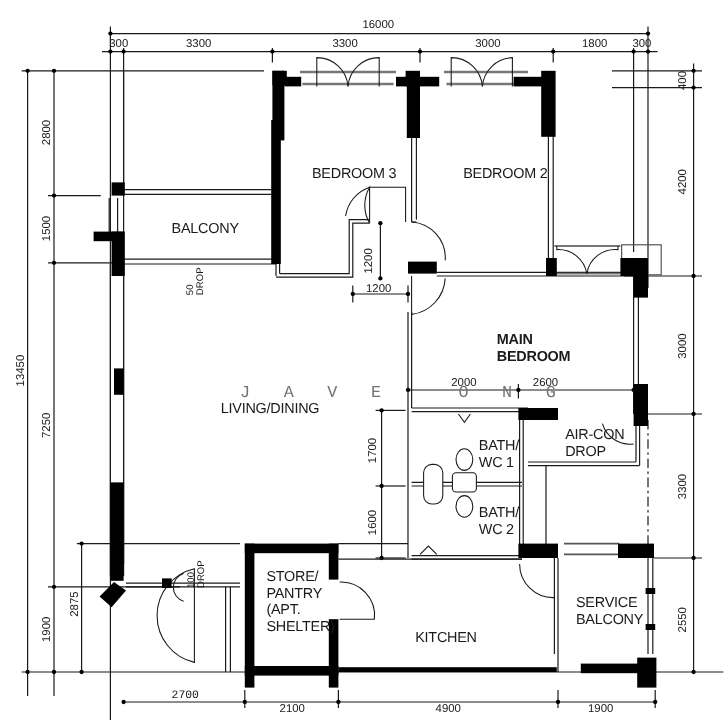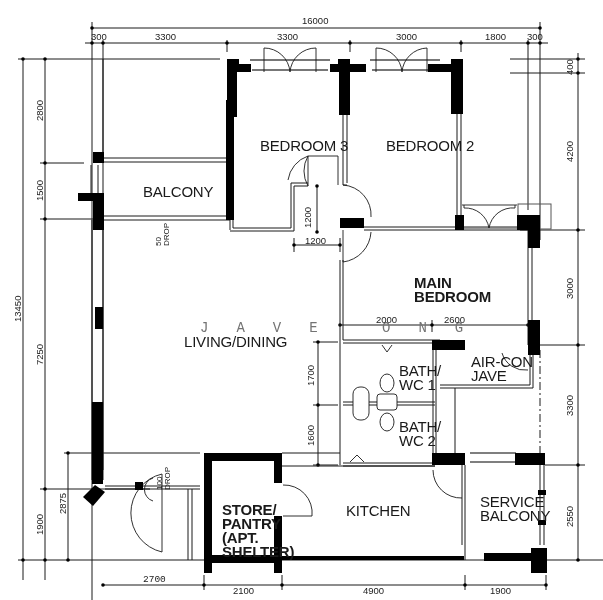--- a/index.html
+++ b/index.html
@@ -1,19 +1,19 @@
 <!DOCTYPE html>
 <html><head>
 <meta charset="utf-8">
 <style>
   html, body { margin: 0; padding: 0; background: #ffffff; }
   body { width: 603px; height: 600px; overflow: hidden; position: relative; font-family: "Liberation Sans", sans-serif; }
   #plan { position: absolute; left: 0; top: 0; width: 603px; height: 600px; }
   .lbl { position: absolute; font-family: "Liberation Sans", sans-serif; color: #1a1a1a; white-space: nowrap; line-height: 1; }
-  .room { font-size: 15px; letter-spacing: -0.2px; }
+  .room { font-size: 12px; letter-spacing: -0.2px; }
   .room.ml { white-space: pre-line; line-height: 14px; }
   .dim { font-size: 9.5px; color: #222; }
   .vdim { transform-origin: left top; transform: rotate(-90deg); }
   .small { font-size: 8px; }
   .watermark { position: absolute; font-size: 14px; color: #737373; letter-spacing: 28px; font-family: Liberation Mono, monospace; }
 </style>
 </head>
 <body>
 
 <svg id="plan" viewBox="0 0 603 600" xmlns="http://www.w3.org/2000/svg">
@@ -281,26 +281,26 @@
 <div class="lbl room" style="left:370px; top:138px;margin-left:16px;">BEDROOM 2</div>
 <div class="lbl room" style="left:143px; top:184px;">BALCONY</div>
 <div class="lbl room ml" style="left:414px; top:276px;font-weight:bold;">MAIN
 BEDROOM</div>
 <div class="lbl room" style="left:184px; top:334px;">LIVING/DINING</div>
 <div class="lbl room ml" style="left:399px; top:364px;">BATH/
 WC 1</div>
 <div class="lbl room ml" style="left:399px; top:420px;">BATH/
 WC 2</div>
 <div class="lbl room ml" style="left:471px; top:355px;">AIR-CON
-JAVE</div>
-<div class="lbl room ml" style="left:222px; top:503px;font-weight:bold;">STORE/
+DROP</div>
+<div class="lbl room ml" style="left:222px; top:473px;">STORE/
 PANTRY
 (APT.
 SHELTER)</div>
-<div class="lbl room" style="left:346px; top:503px;">KITCHEN</div>
+<div class="lbl room" style="left:346px; top:525px;">KITCHEN</div>
 <div class="lbl room ml" style="left:480px; top:495px;">SERVICE
 BALCONY</div>
 
 <div class="lbl small vdim" style="left:155px; top:246px; white-space:pre-line; line-height:8px;">50
 DROP</div>
 <div class="lbl small vdim" style="left:156px; top:490px; white-space:pre-line; line-height:8px;">100
 DROP</div>
 
 <div class="lbl dim" style="left:302px; top:16px;">16000</div>
 <div class="lbl dim" style="left:91px; top:32px;">300</div>

